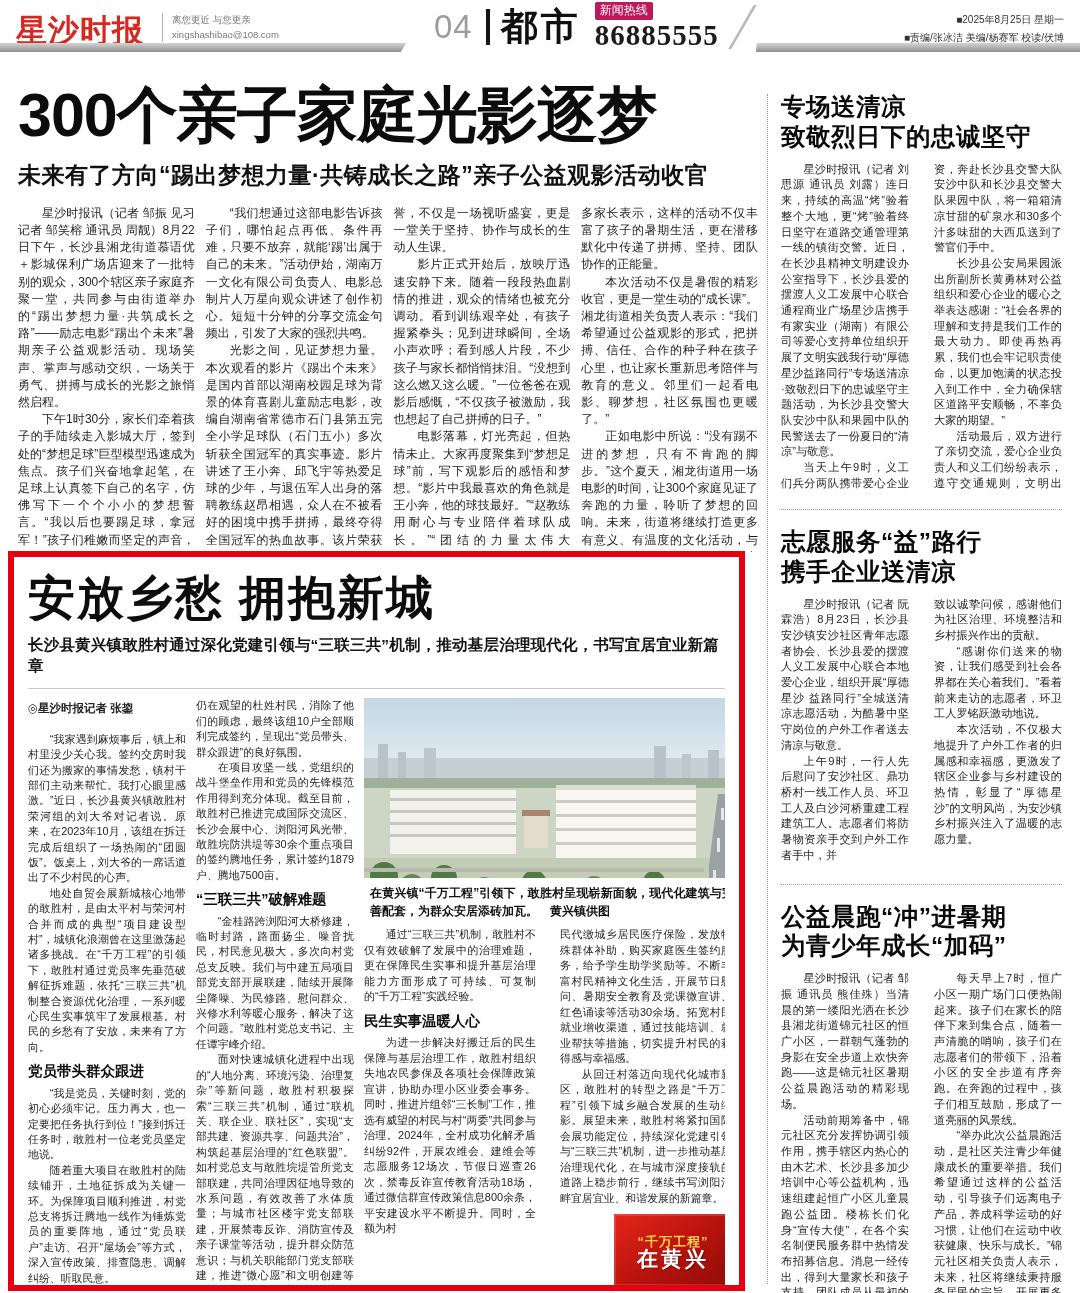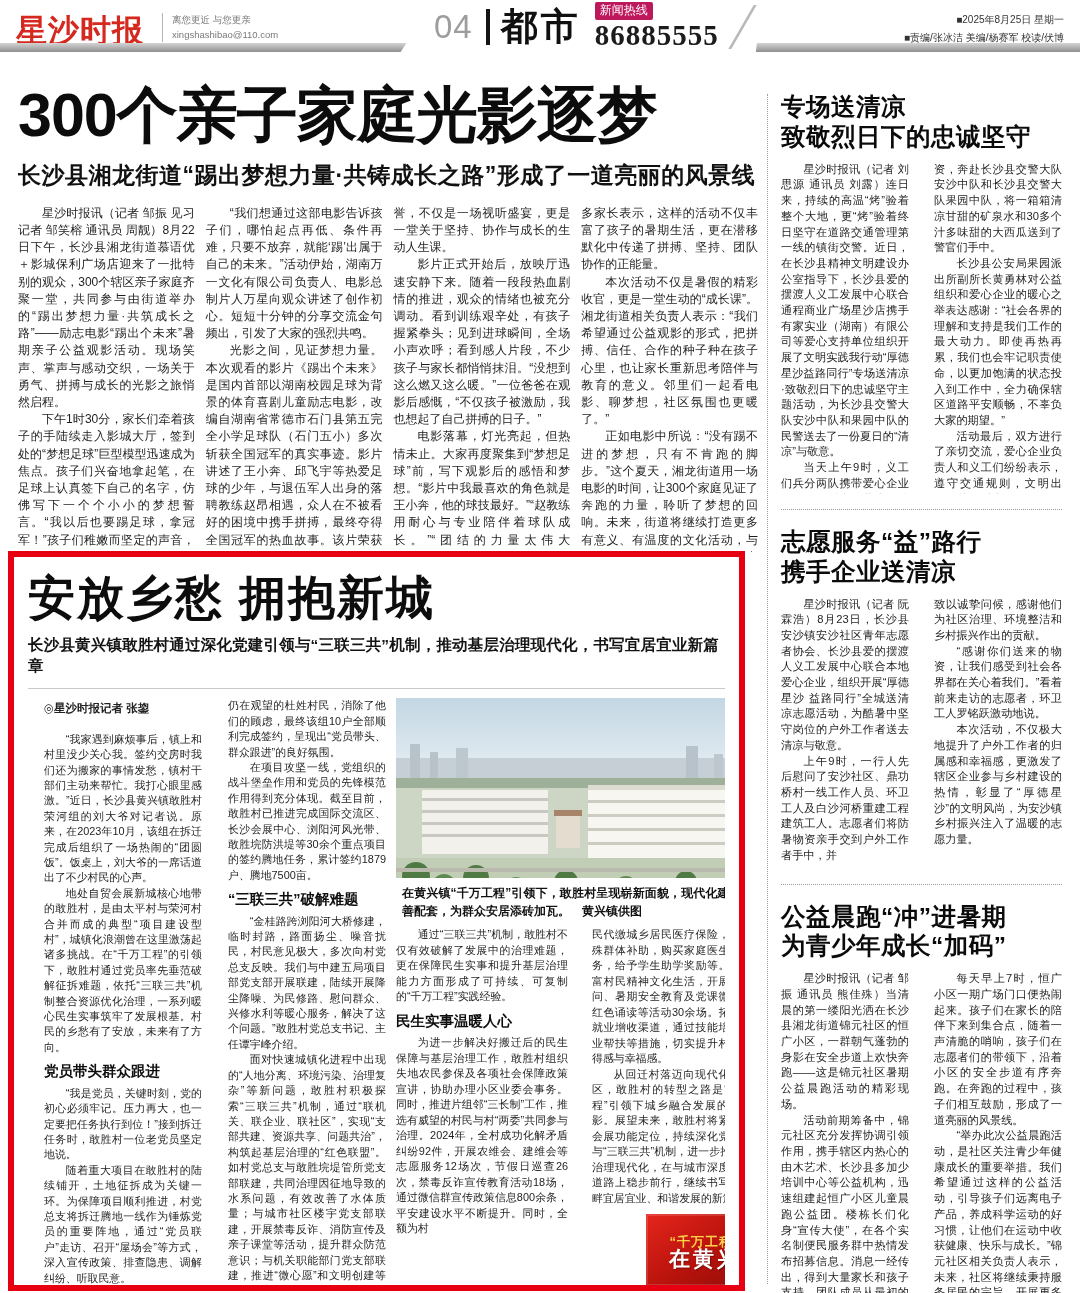--- a/index.html
+++ b/index.html
@@ -34,21 +34,21 @@
   .lcol { flex:1; font-size:12px; line-height:17.2px; text-align:justify; color:#1e1e1e; }
   .lcol p, .fcol p, .fcol2 p, .sbcol p { margin:0; text-indent:2em; }
   .lcol p.cont, .fcol p.cont, .fcol2 p.cont, .sbcol p.cont { text-indent:0; }
 
   
   .feature { position:absolute; left:8px; top:551px; width:737px; height:740px; border:6px solid #e60012; background:#fff;
              padding:8px 14px; overflow:hidden; }
   .feature h1 { margin:8px 0 4px; font-size:47px; font-weight:900; color:#0d0d0d; letter-spacing:2px; line-height:1.05; }
   .feature h2 { margin:13px 0 0; font-size:15.5px; font-weight:700; color:#141414; padding-bottom:11px; border-bottom:1px solid #c9c9c9; letter-spacing:0.2px; }
   .fwrap { display:flex; gap:10px; margin-top:9px; height:588px; overflow:hidden; }
-  .fcol { width:158px; flex:none; font-size:10.9px; line-height:15.4px; text-align:justify; color:#1e1e1e;margin-left:16px; }
+  .fcol { width:158px; flex:none; font-size:10.9px; line-height:15.4px; text-align:justify; color:#1e1e1e; }
   .byline { font-weight:700; font-size:11.5px; color:#222; margin:3px 0 15px; }
   h4.sub { font-size:14.5px; font-weight:800; color:#0e0e0e; margin:9px 0 6px; }
   .fright { flex:1; display:flex; flex-direction:column; }
   .photo { height:206px; overflow:hidden; background:#dfe8ee; }
   .caption { font-size:12px; font-weight:700; line-height:17.5px; color:#111; margin:7px 6px 7px; text-align:justify; }
   .fcols2 { display:flex; gap:24px; }
   .fcol2 { width:172px; flex:none; font-size:10.9px; line-height:15.5px; text-align:justify; color:#1e1e1e; }
   .banner { width:118px; height:72px; margin:8px 0 0 auto; background:linear-gradient(145deg,#e5251b 0%,#b6120c 55%,#8f0d08 100%);
             display:flex; flex-direction:column; align-items:center; justify-content:center;
             box-shadow:inset 0 0 0 2px rgba(255,255,255,0.14); }
@@ -67,41 +67,41 @@
   .dotsep { border-top:1px dotted #9a9a9a; margin:15px 0 17px; }
 </style>
 </head>
 <body>
 
 <div class="page">
 
   <div class="logo">星沙时报</div>
   <div class="tagwrap">
     <div>离您更近 与您更亲</div>
-    <div>xingshashibao@110.com</div>
+    <div>xingshashibao@108.com</div>
   </div>
   <div class="graybar"></div>
   <div class="mh-center">
     <span class="pageno">04</span>
     <span class="pipe"></span>
     <span class="section-name">都市</span>
     <span class="hotline">
       <span class="hl-label">新闻热线</span>
       <span class="hl-num">86885555</span>
     </span>
     <span class="slash-deco"></span>
   </div>
   <div class="mh-meta">
     <div>■2025年8月25日 星期一</div>
     <div>■责编/张冰洁 美编/杨赛军 校读/伏博</div>
   </div>
 
   <section class="lead">
     <h1>300个亲子家庭光影逐梦</h1>
-    <h2>长沙县湘龙街道“踢出梦想力量·共铸成长之路”形成了一道亮丽的风景线</h2>
+    <h2>未来有了方向“踢出梦想力量·共铸成长之路”亲子公益观影活动收官</h2>
     <div class="lead-cols">
       <div class="lcol">
           <p class="p">星沙时报讯（记者 邹振 见习记者 邹笑榕 通讯员 周靓）8月22日下午，长沙县湘龙街道慕语优＋影城保利广场店迎来了一批特别的观众，300个辖区亲子家庭齐聚一堂，共同参与由街道举办的“踢出梦想力量·共筑成长之路”——励志电影“踢出个未来”暑期亲子公益观影活动。现场笑声、掌声与感动交织，一场关于勇气、拼搏与成长的光影之旅悄然启程。</p>
           <p class="p">下午1时30分，家长们牵着孩子的手陆续走入影城大厅，签到处的“梦想足球”巨型模型迅速成为焦点。孩子们兴奋地拿起笔，在足球上认真签下自己的名字，仿佛写下一个个小小的梦想誓言。“我以后也要踢足球，拿冠军！”孩子们稚嫩而坚定的声音，引来周围家长会心地微笑。</p>
         </div>
       <div class="lcol">
           <p class="p">“我们想通过这部电影告诉孩子们，哪怕起点再低、条件再难，只要不放弃，就能‘踢’出属于自己的未来。”活动伊始，湖南万一文化有限公司负责人、电影总制片人万星向观众讲述了创作初心。短短十分钟的分享交流金句频出，引发了大家的强烈共鸣。</p>
           <p class="p">光影之间，见证梦想力量。本次观看的影片《踢出个未来》是国内首部以湖南校园足球为背景的体育喜剧儿童励志电影，改编自湖南省常德市石门县第五完全小学足球队（石门五小）多次斩获全国冠军的真实事迹。影片讲述了王小奔、邱飞宇等热爱足球的少年，与退伍军人出身的落聘教练赵昂相遇，众人在不被看好的困境中携手拼搏，最终夺得全国冠军的热血故事。该片荣获多项国际电影节荣</p>
         </div>
       <div class="lcol">

